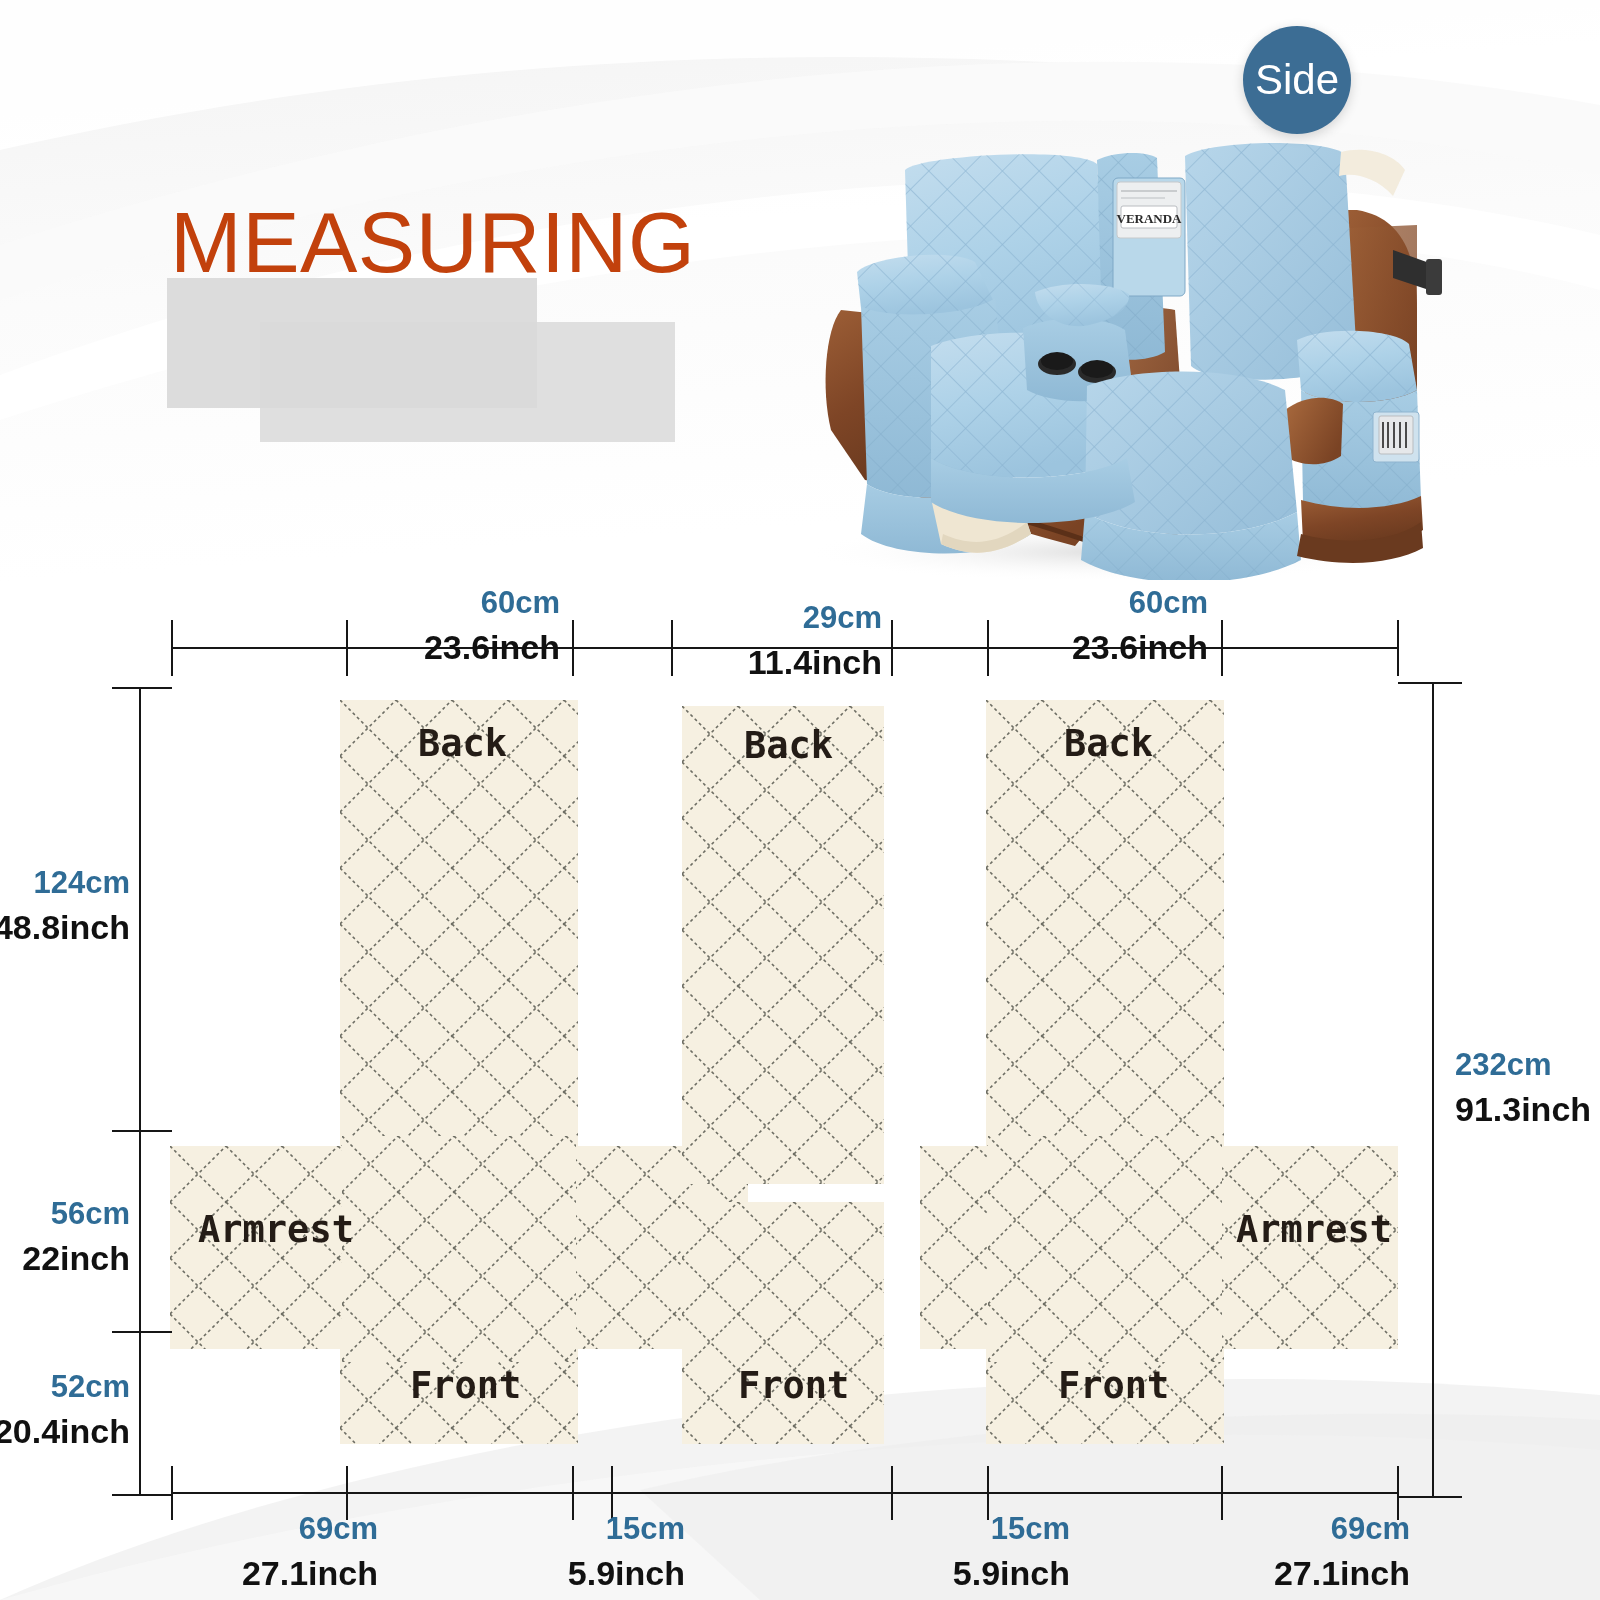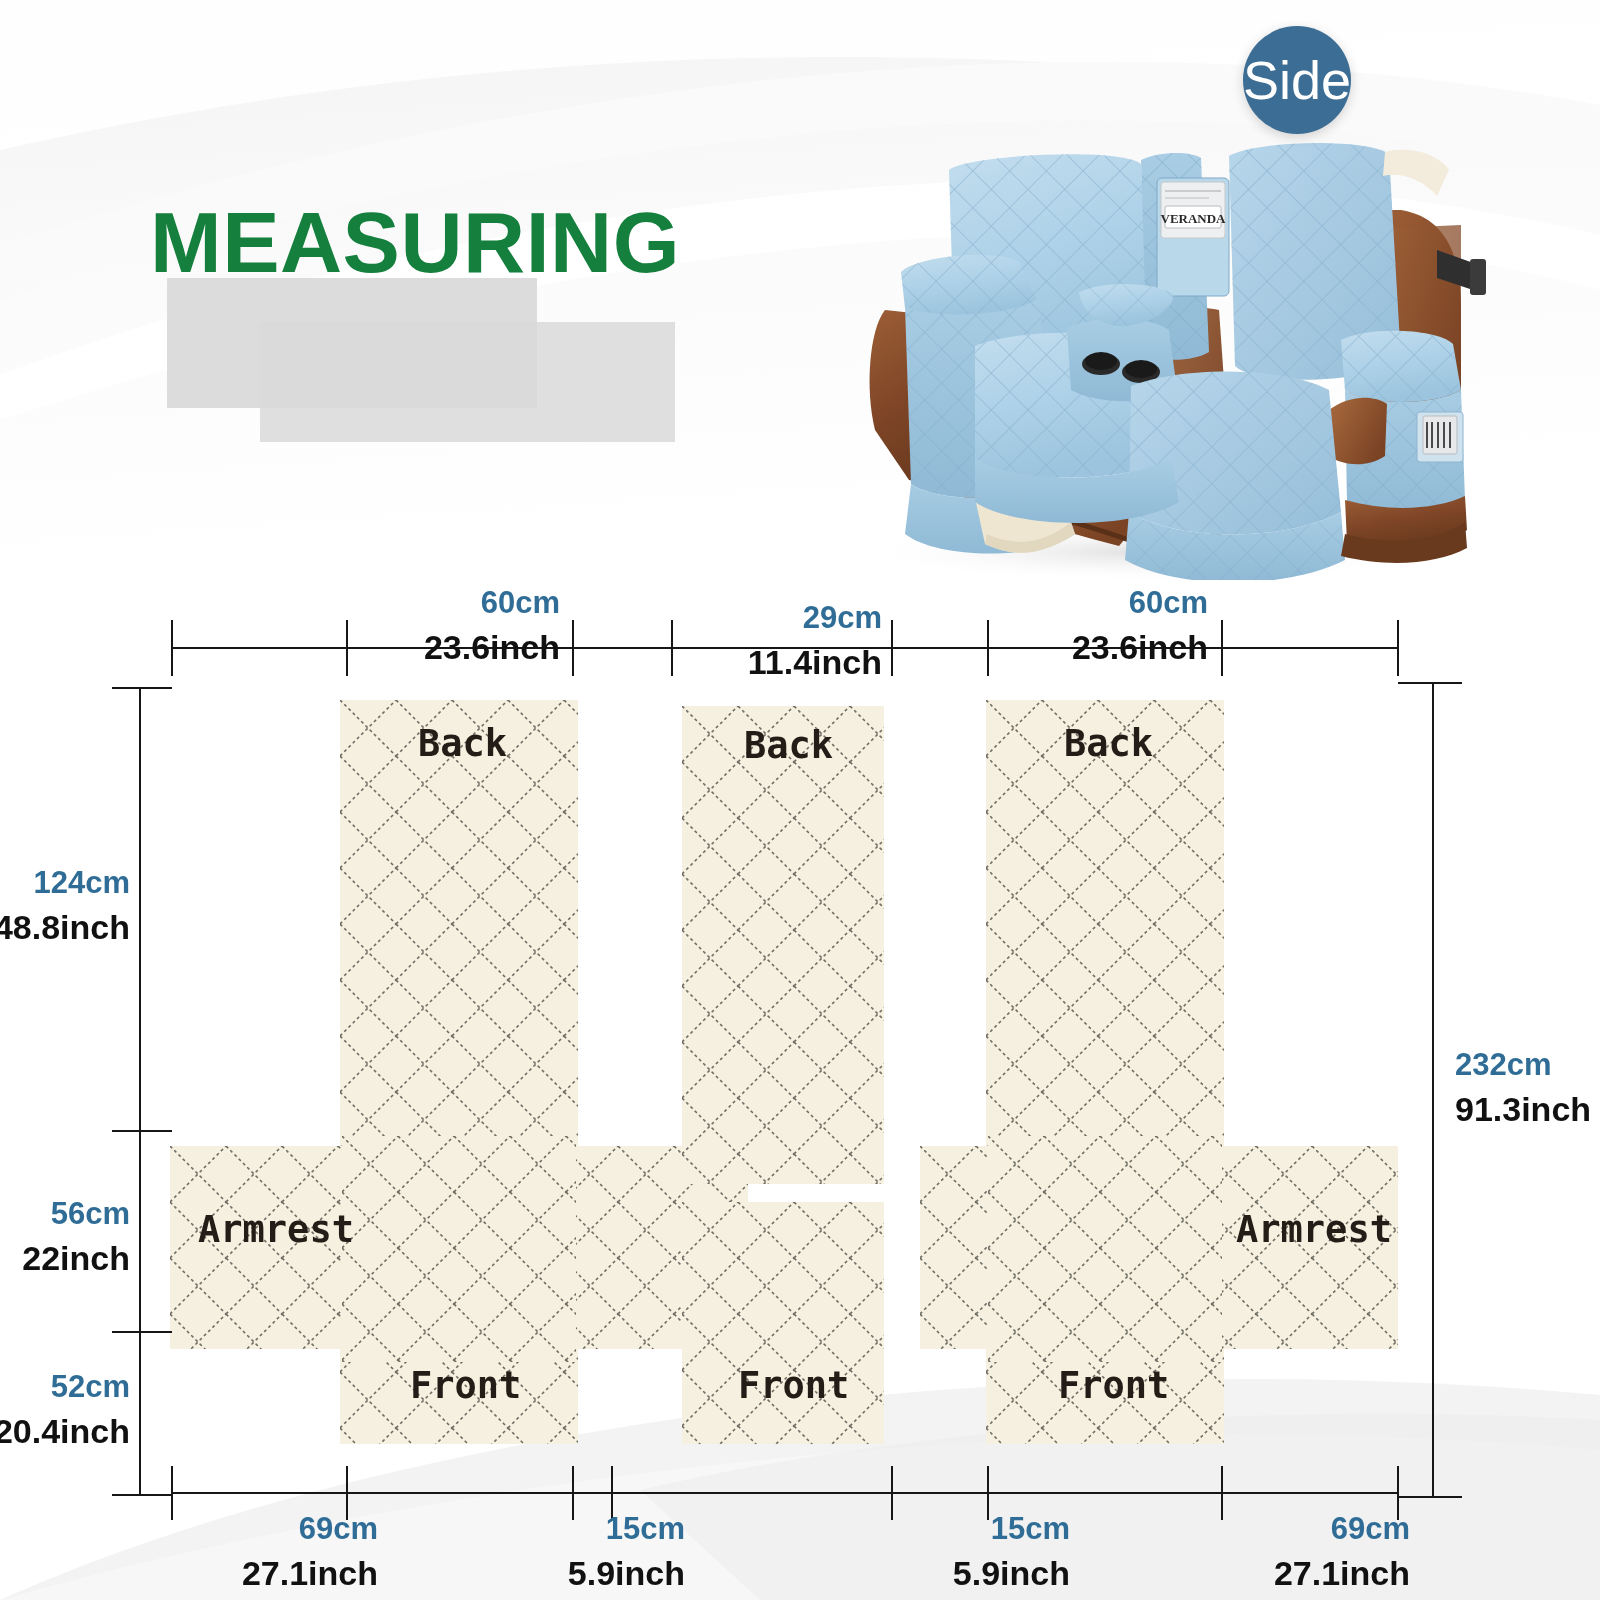--- a/index.html
+++ b/index.html
@@ -17,35 +17,35 @@
          linear-gradient(176deg,#f3f3f3 0%,#fbfbfb 18%,#ffffff 34%, #ffffff 100%);
   }
   #bgsvg{ position:absolute; inset:0; z-index:1; pointer-events:none; }
 
   
   #titleWrap{ position:absolute; left:150px; top:196px; z-index:6; }
   .title-bg1{ position:absolute; left:17px; top:82px; width:370px; height:130px;
               background:#dcdcdc; z-index:0; }
   .title-bg2{ position:absolute; left:110px; top:126px; width:415px; height:120px;
               background:#d9d9d9; opacity:.85; z-index:0; }
-  .title-line{ position:relative; z-index:2; color:#15803d;
-               font-size:86px; font-weight:700; letter-spacing:0.5px;
-               line-height:1.08; white-space:nowrap; }
+  .title-line{ position:relative; z-index:2; color:#c2410c;
+               font-size:86px; font-weight:400; letter-spacing:0.5px;
+               line-height:1.08; white-space:nowrap;margin-left:20px; }
   .title-line.l2{ margin-top:2px; }
 
   
   #sideBadge{ position:absolute; left:1243px; top:26px; width:108px; height:108px;
     border-radius:50%; background:#3c6d94; z-index:30;
     display:flex; align-items:center; justify-content:center;
-    color:#fff; font-size:54px; font-weight:500;
+    color:#fff; font-size:42px; font-weight:500;
     box-shadow:0 3px 12px rgba(0,0,0,.16);
   }
 
   
-  #sofa{ position:absolute; left:789px; top:60px; width:720px; height:520px; z-index:20; }
+  #sofa{ position:absolute; left:745px; top:60px; width:720px; height:520px; z-index:20; }
   #sofa svg{ width:100%; height:100%; display:block; }
 
   
   #diagram{ position:absolute; left:0; top:16px; width:1600px; height:1600px; z-index:5; }
   #dimsvg{ position:absolute; left:0; top:0; width:1600px; height:1600px;
            z-index:9; pointer-events:none; }
 
   .panel{ position:absolute; background:#f6f0e1; z-index:7; }
   .panel .hatch{ position:absolute; inset:0; }
   .plabel{ position:absolute; z-index:8; color:#241c16;

